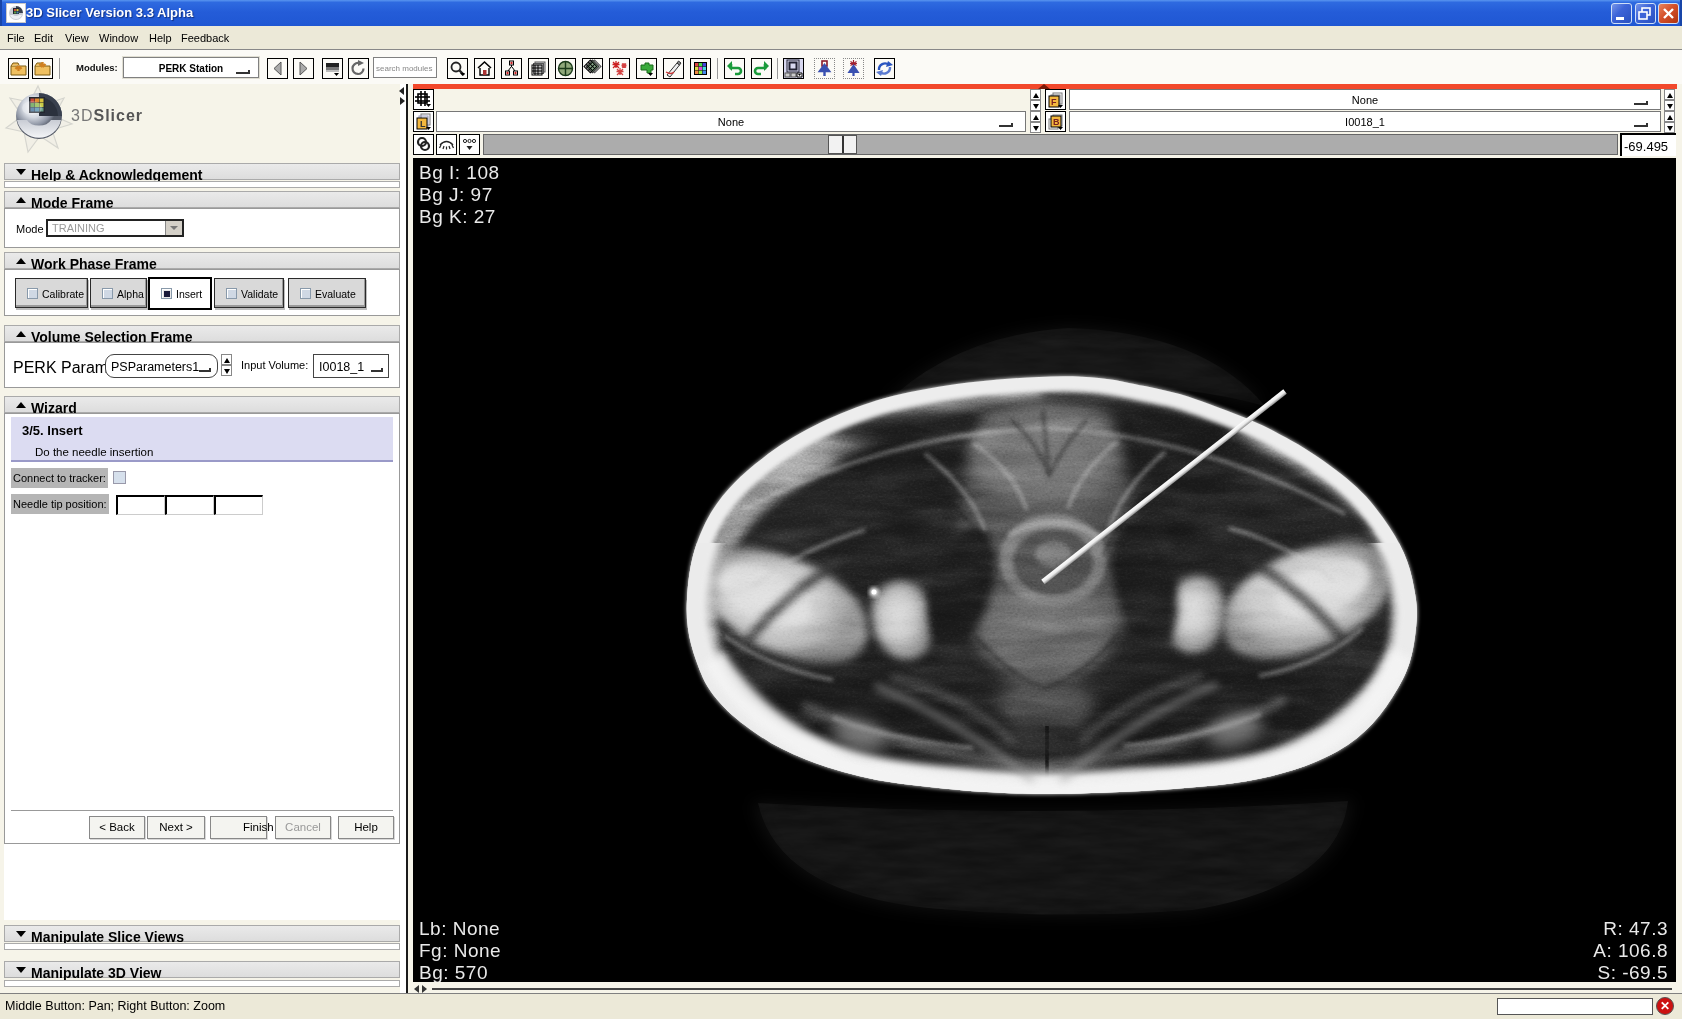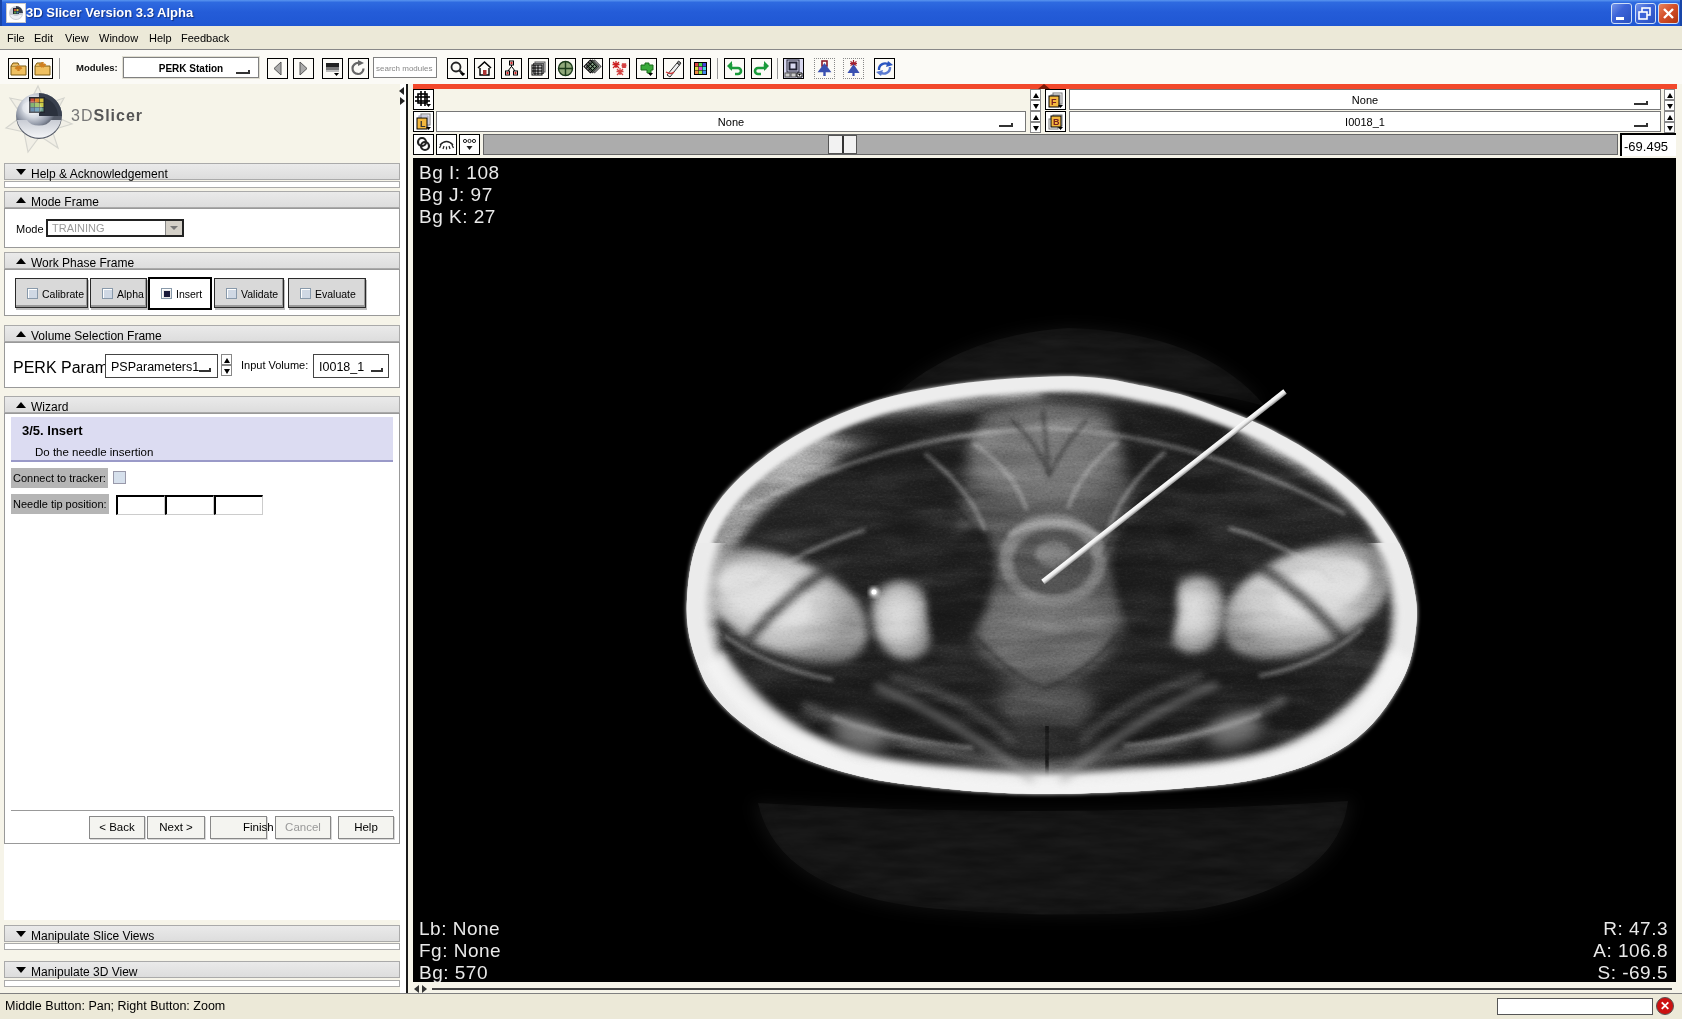--- a/index.html
+++ b/index.html
@@ -29,21 +29,21 @@
   #modcombo { position:absolute; left:123px; top:57px; width:136px; height:21px; background:#fff; border:1px solid #808080; box-shadow:0 0 0 1px #e0ded2; }
   #modcombo .t { position:absolute; width:100%; text-align:center; top:5px; font-size:10px; font-weight:bold; }
   .mline { position:absolute; right:8px; top:12px; width:14px; height:4px; border-bottom:2px solid #333; border-right:2px solid #333; box-shadow:inset 1px -1px 0 #fff; }
   #searchbox { position:absolute; left:373px; top:57px; width:64px; height:21px; background:#fff; border:1px solid #808080; font-size:8px; color:#888; padding-top:6px; padding-left:2px; white-space:nowrap; overflow:hidden; }
 
   
   #leftpanel { position:absolute; left:0; top:84px; width:406px; height:909px; background:#F6F4E9; }
   #lpgutter { position:absolute; left:400px; top:84px; width:6px; height:909px; background:#fff; }
   #lpsplit { position:absolute; left:406px; top:84px; width:2px; height:909px; background:#1a1a1a; }
 
-  .sechdr { position:absolute; left:4px; width:396px; height:17px; background:linear-gradient(#EAEAEA,#DDDDDD); border:1px solid #aaa; font-size:12px; color:#000; }
+  .sechdr { position:absolute; left:4px; width:396px; height:17px; background:linear-gradient(#EAEAEA,#DDDDDD); border:1px solid #aaa; font-size:14px; color:#000;font-weight:bold; }
   .sechdr .tri { position:absolute; left:11px; top:5px; width:0; height:0; }
   .tri.down { border-left:5px solid transparent; border-right:5px solid transparent; border-top:6px solid #000; }
   .tri.up { border-left:5px solid transparent; border-right:5px solid transparent; border-bottom:6px solid #000; }
   .sechdr .lbl { position:absolute; left:26px; top:3px; }
   .secbody { position:absolute; left:4px; background:#fff; border:1px solid #999; }
   .sunken { position:absolute; left:4px; width:396px; height:7px; background:#fff; border:1px solid #aaa; }
 
   
   #wizlav { position:absolute; left:6px; top:3px; width:382px; height:45px; background:#DCDCF2; border-bottom:2px solid #9A9AC8; }
   .graylabel { position:absolute; background:#B5B5B5; color:#000; font-size:11px; padding:4px 2px 4px 2px; }
@@ -339,21 +339,21 @@
         <div class="tx">Evaluate</div>
       </div>
   </div>
 
   <div class="sechdr" style="top:241px;">
       <div class="tri up"></div>
       <div class="lbl">Volume Selection Frame</div>
     </div>
   <div class="secbody" style="top:258px; width:396px; height:46px;">
     <span class="abs" style="left:8px; top:16px; font-size:16px;">PERK Parameters</span>
-    <div class="combo" style="left:100px; top:11px; width:113px; height:24px;">
+    <div class="combo" style="left:100px; top:11px; width:113px; height:24px;border-radius:9px;">
         <span class="abs" style="left:5px; top:5px;">PSParameters1</span>
         <div class="mline" style="right:6px; top:13px; width:12px;"></div>
       </div>
     <div class="spin" style="left:216px; top:11px;">
         <div class="u">
           <div class="arr-u"></div>
         </div>
         <div class="d">
           <div class="arr-d"></div>
         </div>

